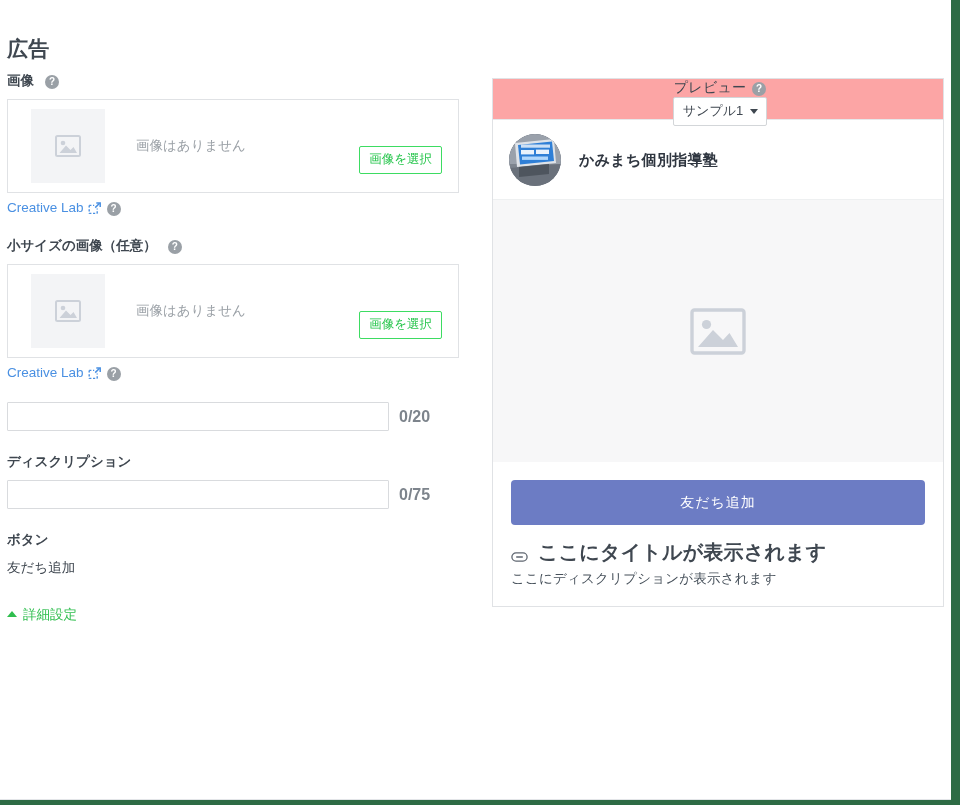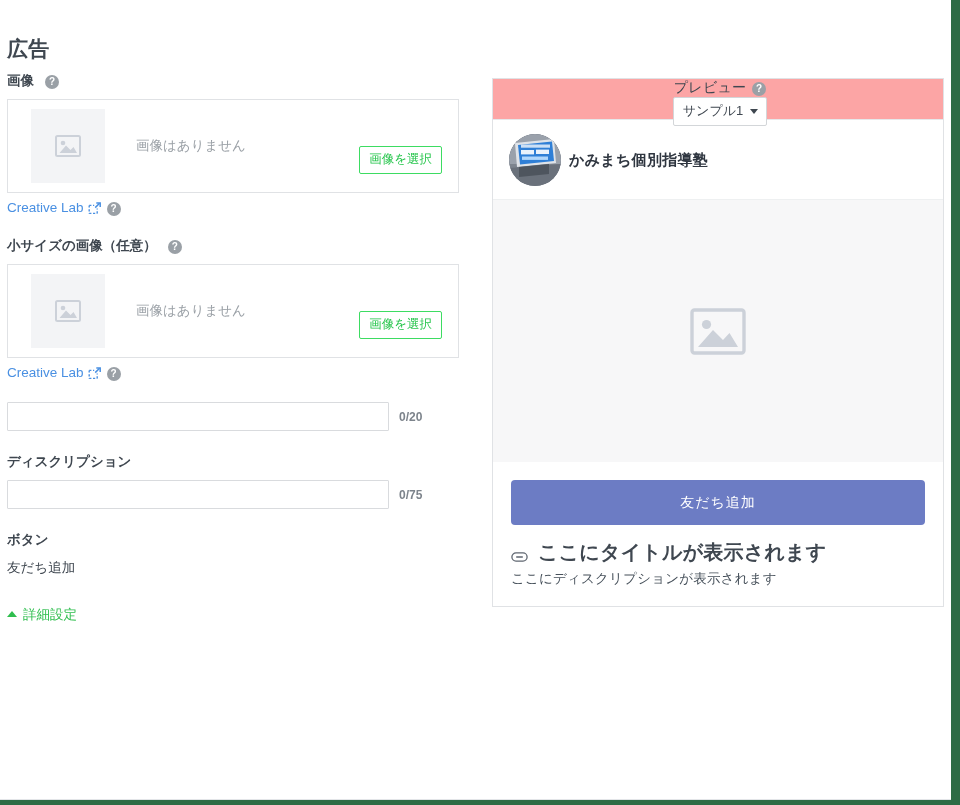--- a/index.html
+++ b/index.html
@@ -163,21 +163,21 @@
     background: #ffffff;
     box-sizing: border-box;
     font-size: 13px;
     padding: 0 8px;
     color: #3c4043;
     font-family: "Liberation Sans", "DejaVu Sans", sans-serif;
     border-radius: 1px;
     outline: none;
   }
   .counter {
-    font-size: 12px;
+    font-size: 16px;
     color: #7d848c;
     font-weight: bold;
     white-space: nowrap;
   }
 
   .section-gap { height: 22px; }
   .static-value {
     font-size: 13.5px;
     color: #3f4750;
     line-height: 20px;
@@ -248,21 +248,21 @@
     width: 0; height: 0;
     border-left: 4px solid transparent;
     border-right: 4px solid transparent;
     border-top: 5px solid #3f4750;
     display: inline-block;
   }
 
   .preview-profile {
     display: flex;
     align-items: center;
-    gap: 8px;
+    gap: 18px;
     padding: 14px 16px 13px 16px;
     background: #ffffff;
   }
   .avatar {
     width: 52px; height: 52px;
     border-radius: 50%;
     overflow: hidden;
     flex: 0 0 auto;
     position: relative;
     background: #6d7480;

